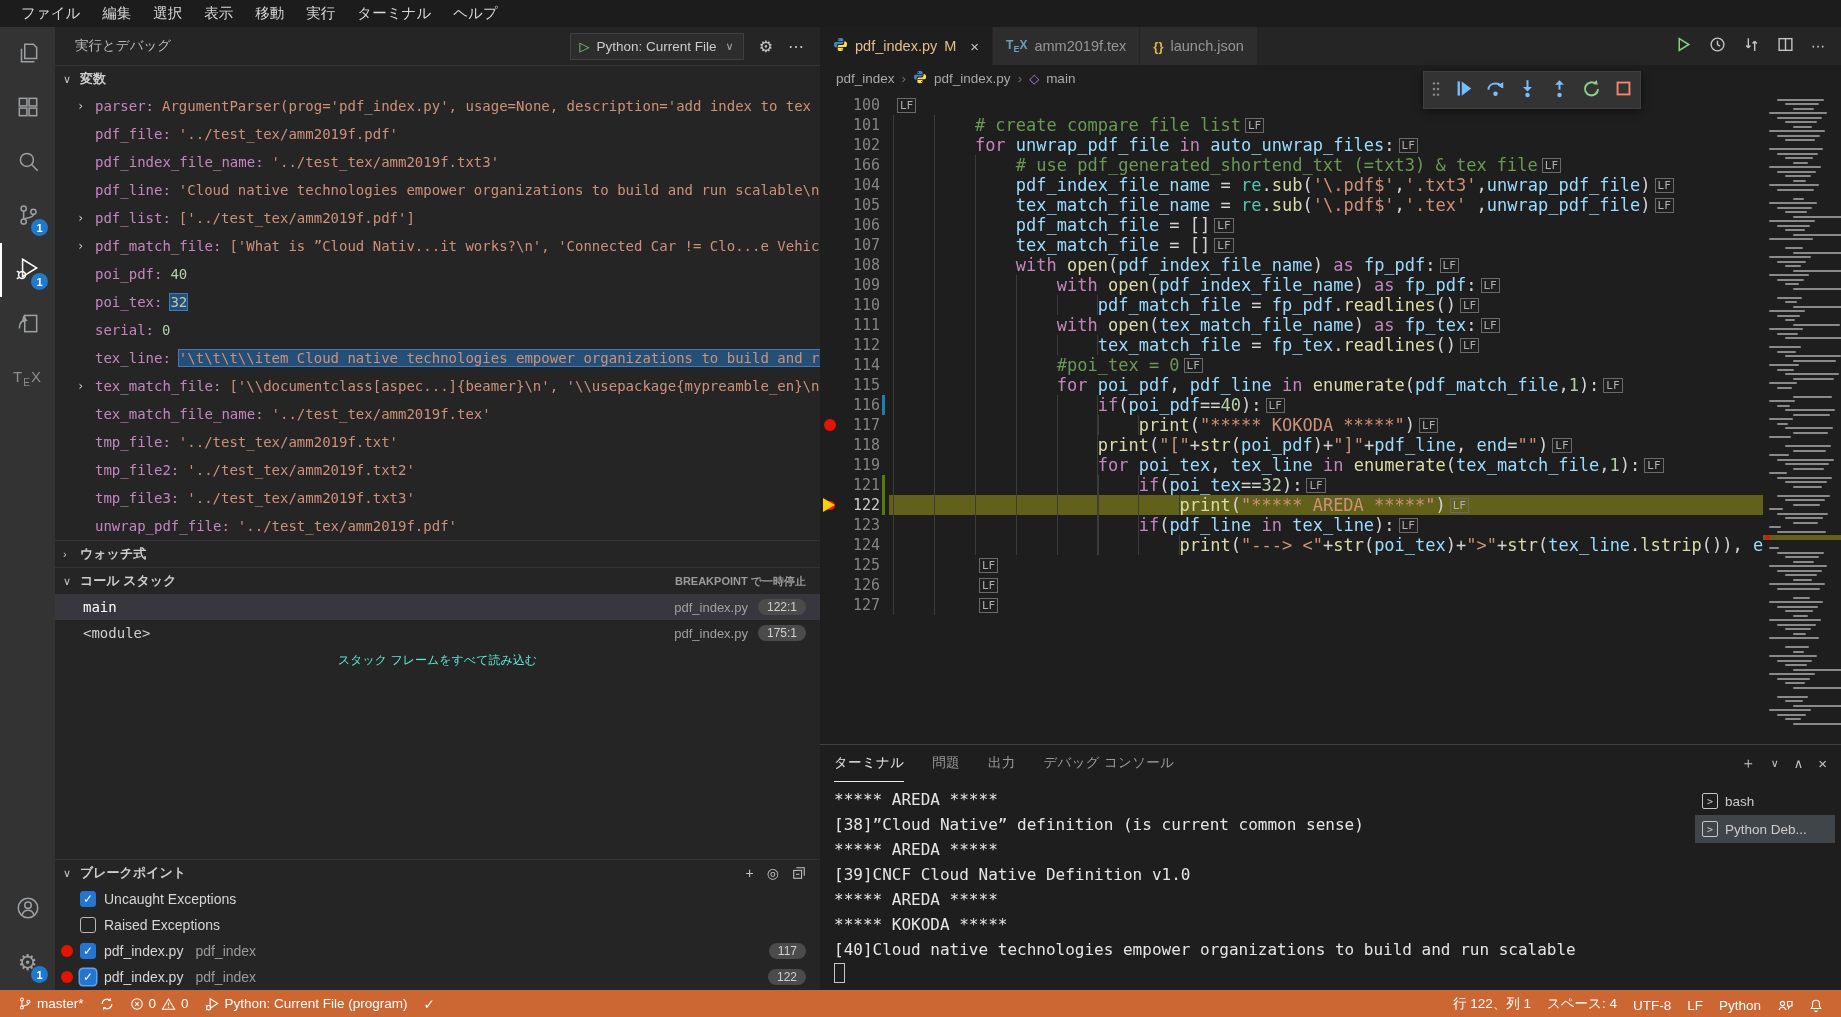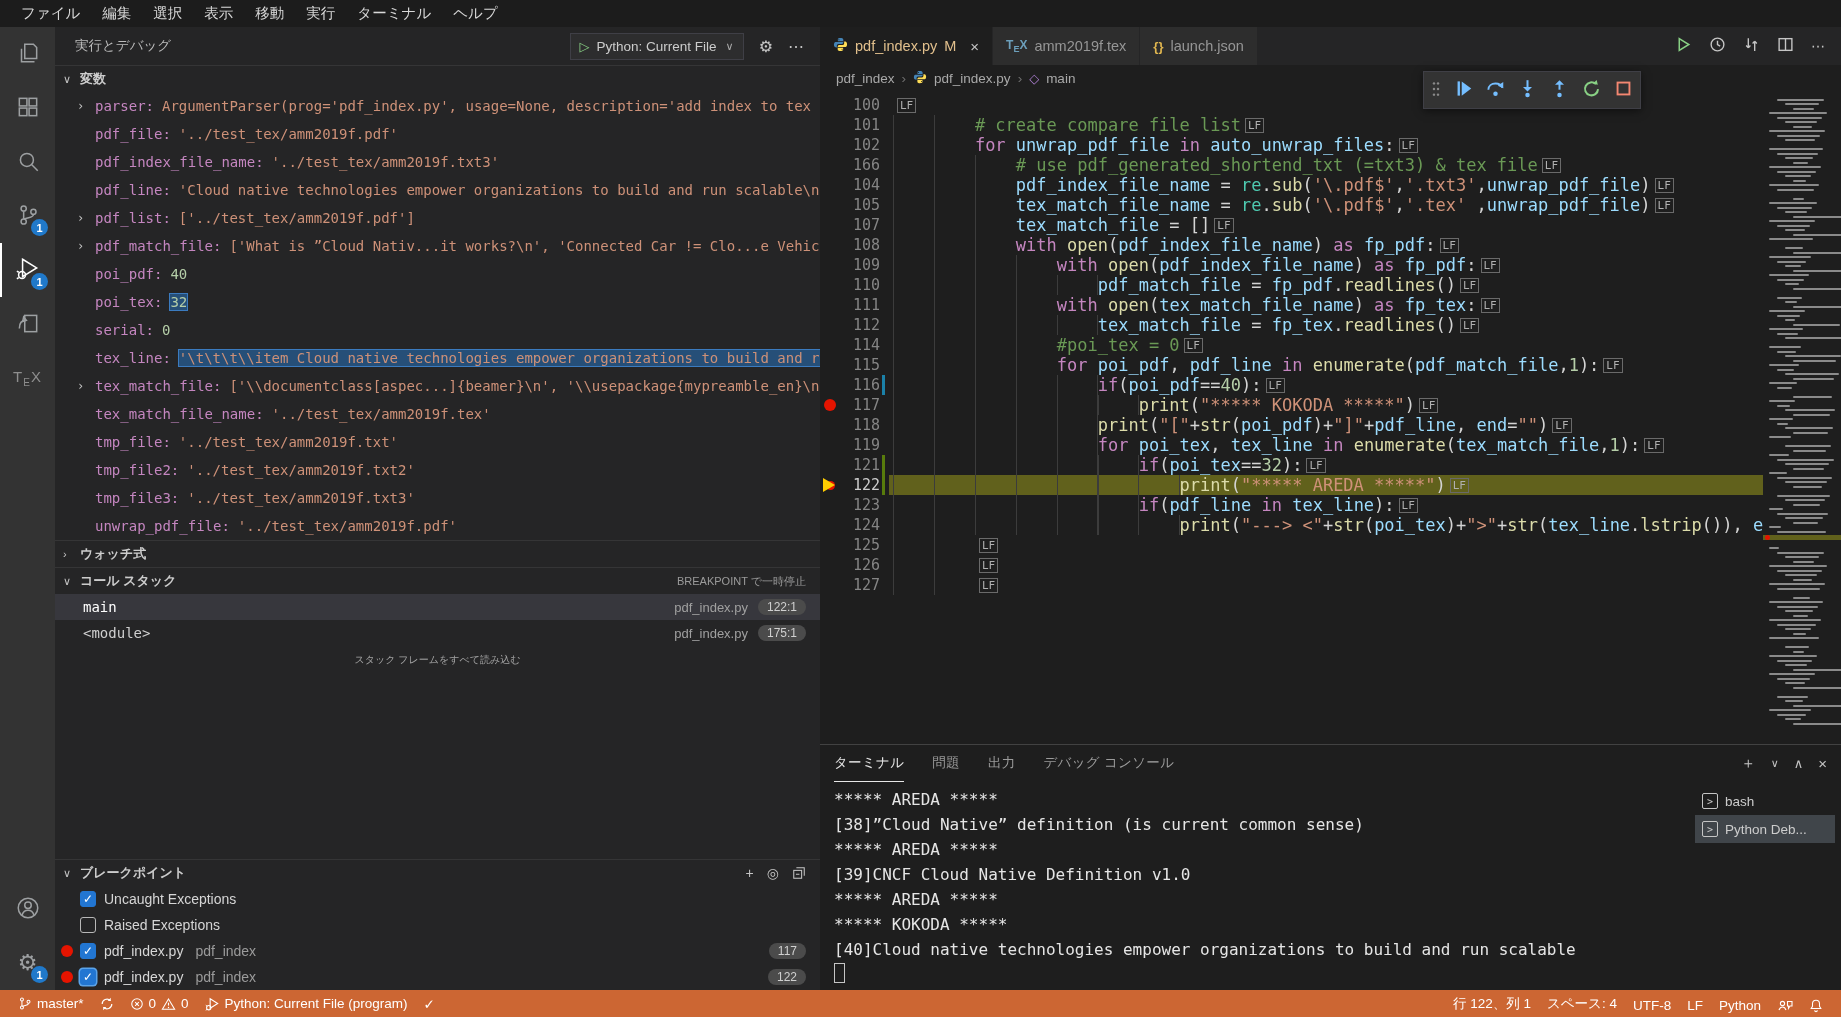--- a/index.html
+++ b/index.html
@@ -22,33 +22,33 @@
   
   .sidebar{position:absolute;top:27px;left:55px;width:765px;bottom:27px;background:#252526;overflow:hidden;z-index:2}
   .sb-head{height:38px;display:flex;align-items:center;padding:0 16px 0 20px}
   .sb-title{font-size:13.5px;color:#bbbbbb;white-space:nowrap}
   .launch{margin-left:auto;display:flex;align-items:center;gap:7px;background:#2d2d2e;border:1px solid #3f3f46;height:25px;padding:0 9px;color:#ccc;font-size:13.5px;white-space:nowrap}
   .launch .play{color:#89d185;font-size:13px}
   .launch .chev{color:#aaa;font-size:11px;margin-left:2px}
   .hicon{margin-left:15px;color:#c5c5c5;font-size:16px}
   .sec-h{height:26px;display:flex;align-items:center;padding:0 14px 0 8px;font-size:13px;font-weight:bold;color:#cccccc;border-top:1px solid rgba(128,128,128,.18)}
   .sec-h .tw{width:17px;font-size:11px;color:#c5c5c5;font-weight:normal}
-  .bp-status{margin-left:auto;font-size:11px;font-weight:normal;color:#9b9b9b}
+  .bp-status{margin-left:auto;font-size:11px;font-weight:bold;color:#9b9b9b}
   .vars{height:448px;overflow:hidden;font-family:"DejaVu Sans Mono",monospace;font-size:14px}
   .vrow{height:28px;display:flex;align-items:center;padding-left:22px;white-space:nowrap;overflow:hidden}
   .vtw{width:18px;flex:0 0 18px;color:#c5c5c5;font-size:12px}
   .vname{color:#c586c0}
   .vval{color:#ce9178;margin-left:8px}
   .vval.num{color:#b5cea8}
   .vval.sel{background:#264f78;box-shadow:0 0 0 1px #3b7bbf}
   .csrow{height:26px;display:flex;align-items:center;padding:0 14px 0 28px;font-size:14px;color:#cfcfcf;font-family:"DejaVu Sans Mono",monospace}
   .csrow.sel{background:#37373d;color:#fff}
   .csfile{margin-left:auto;color:#a0a0a0;font-size:13px;font-family:"Liberation Sans",sans-serif}
   .pill{margin-left:10px;background:#4b4b4b;border-radius:10px;padding:1px 9px;font-size:12px;color:#d0d0d0;font-family:"Liberation Sans",sans-serif}
-  .cslink{height:28px;display:flex;justify-content:center;align-items:center;color:#a3a3a3;font-size:10px}
+  .cslink{height:28px;display:flex;justify-content:center;align-items:center;color:#5eead4;font-size:12px}
   .bpsec{position:absolute;bottom:0;left:0;right:0;background:#252526}
   .bp-h .ic{margin-left:13px;color:#c5c5c5;font-size:14px;font-weight:normal;display:flex;align-items:center}
   .bp-h .grow{flex:1}
   .bprow{height:26px;display:flex;align-items:center;padding:0 14px 0 6px;font-size:14px}
   .bpdot{width:12px;height:12px;border-radius:50%;background:#e51400;margin-right:7px;flex:0 0 12px}
   .bpdot.none{background:transparent}
   .cb{width:16px;height:16px;border:1px solid #b8b8b8;border-radius:3px;margin-right:8px;flex:0 0 16px;display:flex;align-items:center;justify-content:center;font-size:12px;color:#fff;box-sizing:border-box}
   .cb.checked{background:#2276d2;border-color:#2276d2}
   .cb.checked::after{content:"✓"}
   .cb.focus{box-shadow:0 0 0 1.5px #5ba3e8}
@@ -449,20 +449,21 @@
     </div>
 
     <div class="codewrap">
       <div class="codelines" id="code">
           <div class="line"><span class="lmargin"></span><span class="lnum">100</span><span class="lgit"></span><span class="lcontent"><span class="lf">LF</span></span></div>
           <div class="line"><span class="lmargin"></span><span class="lnum">101</span><span class="lgit"></span><span class="lcontent"><span class="tok ind">        </span><span class="tok com"># create compare file list</span><span class="lf">LF</span></span></div>
           <div class="line"><span class="lmargin"></span><span class="lnum">102</span><span class="lgit"></span><span class="lcontent"><span class="tok ind">        </span><span class="tok kw">for </span><span class="tok var">unwrap_pdf_file</span><span class="tok kw"> in </span><span class="tok var">auto_unwrap_files</span><span class="tok pl">:</span><span class="lf">LF</span></span></div>
           <div class="line"><span class="lmargin"></span><span class="lnum">166</span><span class="lgit"></span><span class="lcontent"><span class="tok ind">            </span><span class="tok com"># use pdf_generated_shortend_txt (=txt3) &amp; tex file</span><span class="lf">LF</span></span></div>
           <div class="line"><span class="lmargin"></span><span class="lnum">104</span><span class="lgit"></span><span class="lcontent"><span class="tok ind">            </span><span class="tok var">pdf_index_file_name</span><span class="tok pl"> = </span><span class="tok mod">re</span><span class="tok pl">.</span><span class="tok fn">sub</span><span class="tok pl">(</span><span class="tok str">'\.pdf$'</span><span class="tok pl">,</span><span class="tok str">'.txt3'</span><span class="tok pl">,</span><span class="tok var">unwrap_pdf_file</span><span class="tok pl">)</span><span class="lf">LF</span></span></div>
           <div class="line"><span class="lmargin"></span><span class="lnum">105</span><span class="lgit"></span><span class="lcontent"><span class="tok ind">            </span><span class="tok var">tex_match_file_name</span><span class="tok pl"> = </span><span class="tok mod">re</span><span class="tok pl">.</span><span class="tok fn">sub</span><span class="tok pl">(</span><span class="tok str">'\.pdf$'</span><span class="tok pl">,</span><span class="tok str">'.tex' </span><span class="tok pl">,</span><span class="tok var">unwrap_pdf_file</span><span class="tok pl">)</span><span class="lf">LF</span></span></div>
+          <div class="line"><span class="lmargin"></span><span class="lnum">106</span><span class="lgit"></span><span class="lcontent"><span class="tok ind">            </span><span class="tok var">pdf_match_file</span><span class="tok pl"> = []</span><span class="lf">LF</span></span></div>
           <div class="line"><span class="lmargin"></span><span class="lnum">107</span><span class="lgit"></span><span class="lcontent"><span class="tok ind">            </span><span class="tok var">tex_match_file</span><span class="tok pl"> = []</span><span class="lf">LF</span></span></div>
           <div class="line"><span class="lmargin"></span><span class="lnum">108</span><span class="lgit"></span><span class="lcontent"><span class="tok ind">            </span><span class="tok kw">with </span><span class="tok fn">open</span><span class="tok pl">(</span><span class="tok var">pdf_index_file_name</span><span class="tok pl">) </span><span class="tok kw">as </span><span class="tok var">fp_pdf</span><span class="tok pl">:</span><span class="lf">LF</span></span></div>
           <div class="line"><span class="lmargin"></span><span class="lnum">109</span><span class="lgit"></span><span class="lcontent"><span class="tok ind">                </span><span class="tok kw">with </span><span class="tok fn">open</span><span class="tok pl">(</span><span class="tok var">pdf_index_file_name</span><span class="tok pl">) </span><span class="tok kw">as </span><span class="tok var">fp_pdf</span><span class="tok pl">:</span><span class="lf">LF</span></span></div>
           <div class="line"><span class="lmargin"></span><span class="lnum">110</span><span class="lgit"></span><span class="lcontent"><span class="tok ind">                    </span><span class="tok var">pdf_match_file</span><span class="tok pl"> = </span><span class="tok var">fp_pdf</span><span class="tok pl">.</span><span class="tok fn">readlines</span><span class="tok pl">()</span><span class="lf">LF</span></span></div>
           <div class="line"><span class="lmargin"></span><span class="lnum">111</span><span class="lgit"></span><span class="lcontent"><span class="tok ind">                </span><span class="tok kw">with </span><span class="tok fn">open</span><span class="tok pl">(</span><span class="tok var">tex_match_file_name</span><span class="tok pl">) </span><span class="tok kw">as </span><span class="tok var">fp_tex</span><span class="tok pl">:</span><span class="lf">LF</span></span></div>
           <div class="line"><span class="lmargin"></span><span class="lnum">112</span><span class="lgit"></span><span class="lcontent"><span class="tok ind">                    </span><span class="tok var">tex_match_file</span><span class="tok pl"> = </span><span class="tok var">fp_tex</span><span class="tok pl">.</span><span class="tok fn">readlines</span><span class="tok pl">()</span><span class="lf">LF</span></span></div>
           <div class="line"><span class="lmargin"></span><span class="lnum">114</span><span class="lgit"></span><span class="lcontent"><span class="tok ind">                </span><span class="tok com">#poi_tex = 0</span><span class="lf">LF</span></span></div>
           <div class="line"><span class="lmargin"></span><span class="lnum">115</span><span class="lgit"></span><span class="lcontent"><span class="tok ind">                </span><span class="tok kw">for </span><span class="tok var">poi_pdf</span><span class="tok pl">, </span><span class="tok var">pdf_line</span><span class="tok kw"> in </span><span class="tok fn">enumerate</span><span class="tok pl">(</span><span class="tok var">pdf_match_file</span><span class="tok pl">,</span><span class="tok num">1</span><span class="tok pl">):</span><span class="lf">LF</span></span></div>
           <div class="line"><span class="lmargin"></span><span class="lnum">116</span><span class="lgit blue"></span><span class="lcontent"><span class="tok ind">                    </span><span class="tok kw">if</span><span class="tok pl">(</span><span class="tok var">poi_pdf</span><span class="tok op">==</span><span class="tok num">40</span><span class="tok pl">):</span><span class="lf">LF</span></span></div>
           <div class="line"><span class="lmargin"><span class="mdot"></span></span><span class="lnum">117</span><span class="lgit"></span><span class="lcontent"><span class="tok ind">                        </span><span class="tok fn">print</span><span class="tok pl">(</span><span class="tok str">"***** KOKODA *****"</span><span class="tok pl">)</span><span class="lf">LF</span></span></div>

